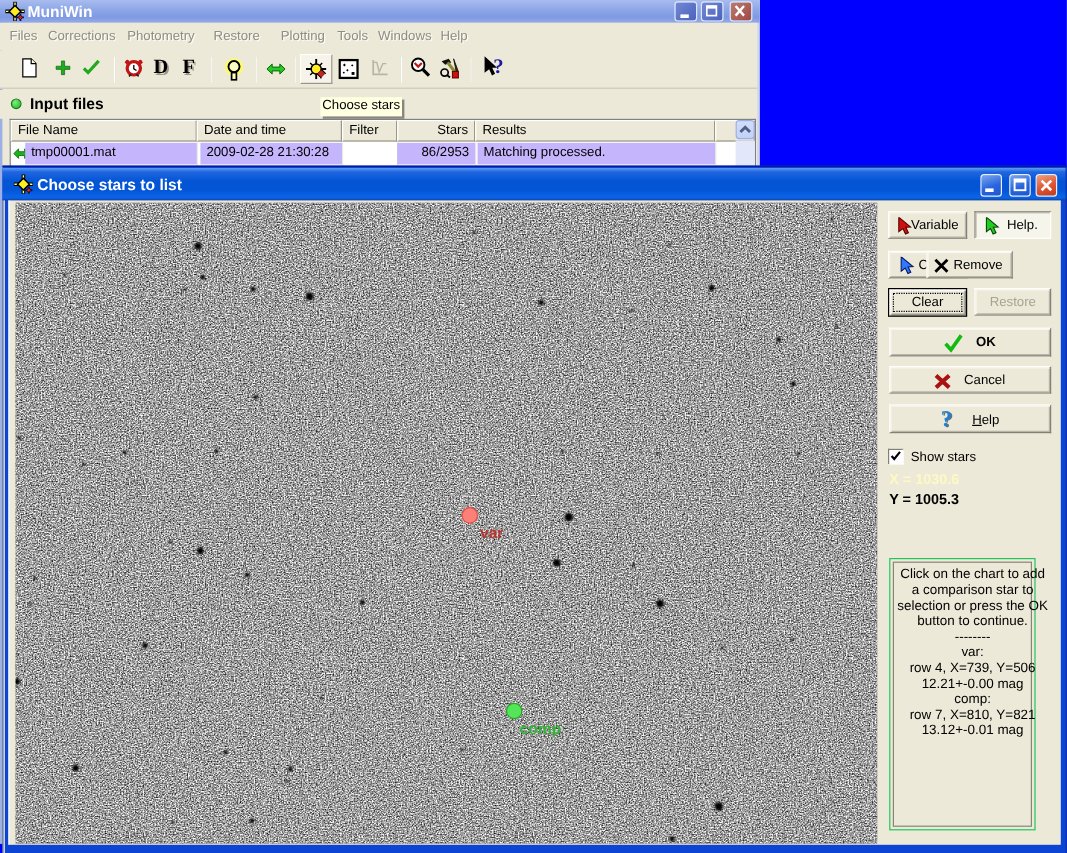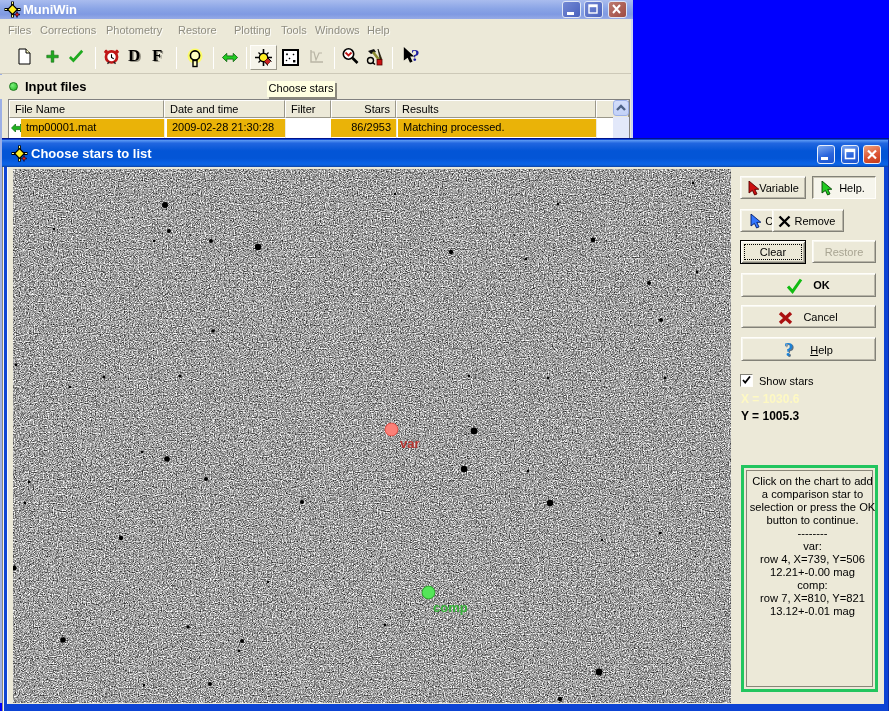--- a/index.html
+++ b/index.html
@@ -22,21 +22,21 @@
 
 #inpband{left:0;top:75px;width:631px;height:24px;background:#ece9d8;}
 #inpband .txt{position:absolute;left:25px;top:4px;font-size:13px;font-weight:bold;color:#000;}
 #inpband .dot{position:absolute;left:9px;top:7px;width:9px;height:9px;border-radius:50%;
  background:radial-gradient(circle at 35% 35%,#7bf07b,#1db31d);border:1px solid #1a7a1a;}
 
 #tbl{left:8px;top:99px;width:622px;height:46px;background:#fff;border:1px solid #808080;border-bottom:none;}
 .hcell{position:absolute;top:0;height:18px;background:#ece9d8;
  border-top:1px solid #fff;border-left:1px solid #fff;border-right:1px solid #9a9789;border-bottom:1px solid #9a9789;
  font-size:11px;color:#000;padding:2px 5px 0 5px;}
-.rcell{position:absolute;top:19px;height:18px;font-size:11px;color:#000;padding:2px 5px 0 5px;background:#eab308;}
+.rcell{position:absolute;top:19px;height:18px;font-size:11px;color:#000;padding:2px 5px 0 5px;background:#c4b5fd;}
 .colline{position:absolute;top:19px;height:27px;width:1px;background:#eceade;}
 
 #sbup{left:613px;top:100px;width:16px;height:16px;border-radius:3px;
  background:linear-gradient(180deg,#d3ddfa,#c2d1f8);border:1px solid #9cb0e8;}
 #sbtrack{left:613px;top:117px;width:16px;height:28px;background:#e2e8fa;}
 
 #tip{left:267px;top:81px;width:68px;height:16px;background:#ffffe1;
  font-size:11px;color:#000;text-align:center;padding-top:1px;z-index:5;box-shadow:2px 2px 0 #8a887d;}
 
 #dlg{left:2px;top:138px;width:887px;height:573px;background:#0d44d4;z-index:10;
@@ -284,21 +284,21 @@
     <span class="lbl" style="top:6px;left:13px"><u>H</u>elp</span>
   </span>
   <span class="abs" style="left:740px;top:374px;width:13px;height:13px;background:#fff;border:1px solid;border-color:#828177 #fffefa #fffefa #828177;">
     <svg width="11" height="11" style="position:absolute;left:0;top:0">
         <path d="M2 5 L4.2 7.5 L9 1.5" fill="none" stroke="#000" stroke-width="1.8"></path>
       </svg>
   </span>
   <span class="abs" style="left:759px;top:375px;font-size:11px;color:#000;white-space:nowrap">Show stars</span>
   <span class="abs" style="left:741px;top:392px;font-size:12px;font-weight:bold;color:#fef9c3;white-space:nowrap">X = 1030.6</span>
   <span class="abs" style="left:741px;top:409px;font-size:12px;font-weight:bold;color:#000;white-space:nowrap">Y = 1005.3</span>
-  <span class="abs" style="left:741px;top:465px;width:137px;height:227px;border:3px solid #22c55e">
+  <span class="abs" style="left:741px;top:465px;width:122px;height:227px;border:1px solid #22c55e">
     <span class="abs" style="left:2px;top:2px;right:2px;bottom:2px;border:1px solid #888578;background:#ece9d8;"></span>
     <span class="abs" style="left:3px;top:7px;width:131px;font-size:11.2px;line-height:13px;text-align:center;color:#000">Click on the chart to add<br>a comparison star to<br>selection or press the OK<br>button to continue.<br>--------<br>var:<br>row 4, X=739, Y=506<br>12.21+-0.00 mag<br>comp:<br>row 7, X=810, Y=821<br>13.12+-0.01 mag</span>
   </span>
 </div>
 <div class="abs" id="field" style="z-index:11">
 <svg width="718" height="534" style="display:block">
 <defs>
 <filter id="noise" x="0" y="0" width="100%" height="100%" color-interpolation-filters="sRGB">
   <feTurbulence type="fractalNoise" baseFrequency="0.79 0.87" numOctaves="3" seed="11"></feTurbulence>
   <feColorMatrix type="matrix" values="1.45 0 0 0 -0.105  1.45 0 0 0 -0.105  1.45 0 0 0 -0.105  0 0 0 0 1"></feColorMatrix>

